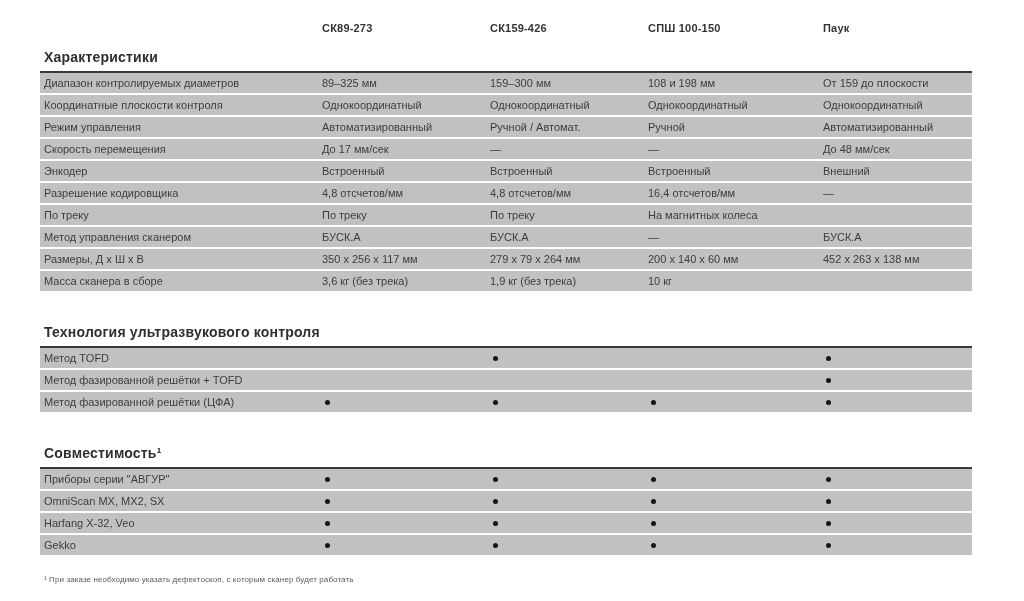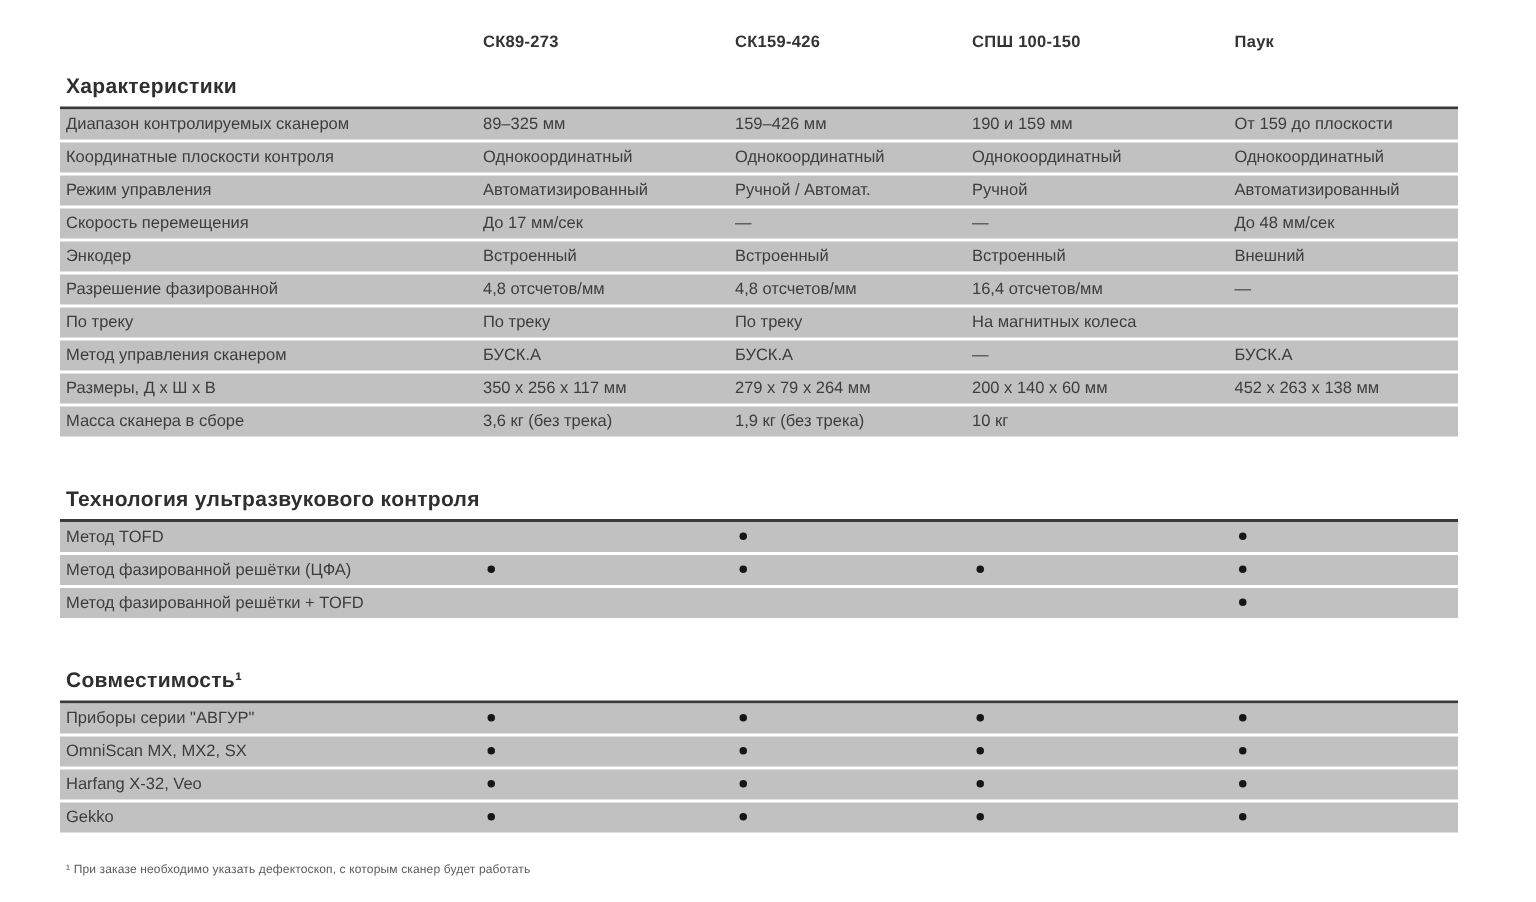--- a/index.html
+++ b/index.html
@@ -93,24 +93,24 @@
       <div class="cell">СК89-273</div>
       <div class="cell">СК159-426</div>
       <div class="cell">СПШ 100-150</div>
       <div class="cell">Паук</div>
     </div>
     <div>
         <div class="section">
           <div class="section-title">Характеристики</div>
           <div class="section-body">
             <div class="grid-row data-row">
-              <div class="cell">Диапазон контролируемых сканером</div>
+              <div class="cell">Диапазон контролируемых диаметров</div>
               <div class="cell">89–325 мм</div>
-              <div class="cell">159–426 мм</div>
-              <div class="cell">190 и 159 мм</div>
+              <div class="cell">159–300 мм</div>
+              <div class="cell">108 и 198 мм</div>
               <div class="cell">От 159 до плоскости</div>
             </div>
             <div class="grid-row data-row">
               <div class="cell">Координатные плоскости контроля</div>
               <div class="cell">Однокоординатный</div>
               <div class="cell">Однокоординатный</div>
               <div class="cell">Однокоординатный</div>
               <div class="cell">Однокоординатный</div>
             </div>
             <div class="grid-row data-row">
@@ -128,21 +128,21 @@
               <div class="cell">До 48 мм/сек</div>
             </div>
             <div class="grid-row data-row">
               <div class="cell">Энкодер</div>
               <div class="cell">Встроенный</div>
               <div class="cell">Встроенный</div>
               <div class="cell">Встроенный</div>
               <div class="cell">Внешний</div>
             </div>
             <div class="grid-row data-row">
-              <div class="cell">Разрешение фазированной</div>
+              <div class="cell">Разрешение кодировщика</div>
               <div class="cell">4,8 отсчетов/мм</div>
               <div class="cell">4,8 отсчетов/мм</div>
               <div class="cell">16,4 отсчетов/мм</div>
               <div class="cell">—</div>
             </div>
             <div class="grid-row data-row">
               <div class="cell">По треку</div>
               <div class="cell">По треку</div>
               <div class="cell">По треку</div>
               <div class="cell">На магнитных колеса</div>
@@ -173,31 +173,31 @@
           <div class="section-title">Технология ультразвукового контроля</div>
           <div class="section-body">
             <div class="grid-row data-row">
               <div class="cell">Метод TOFD</div>
               <div class="cell"></div>
               <div class="cell"><span class="dot"></span></div>
               <div class="cell"></div>
               <div class="cell"><span class="dot"></span></div>
             </div>
             <div class="grid-row data-row">
+              <div class="cell">Метод фазированной решётки + TOFD</div>
+              <div class="cell"></div>
+              <div class="cell"></div>
+              <div class="cell"></div>
+              <div class="cell"><span class="dot"></span></div>
+            </div>
+            <div class="grid-row data-row">
               <div class="cell">Метод фазированной решётки (ЦФА)</div>
               <div class="cell"><span class="dot"></span></div>
               <div class="cell"><span class="dot"></span></div>
               <div class="cell"><span class="dot"></span></div>
-              <div class="cell"><span class="dot"></span></div>
-            </div>
-            <div class="grid-row data-row">
-              <div class="cell">Метод фазированной решётки + TOFD</div>
-              <div class="cell"></div>
-              <div class="cell"></div>
-              <div class="cell"></div>
               <div class="cell"><span class="dot"></span></div>
             </div>
           </div>
         </div>
         <div class="section">
           <div class="section-title">Совместимость¹</div>
           <div class="section-body">
             <div class="grid-row data-row">
               <div class="cell">Приборы серии "АВГУР"</div>
               <div class="cell"><span class="dot"></span></div>

